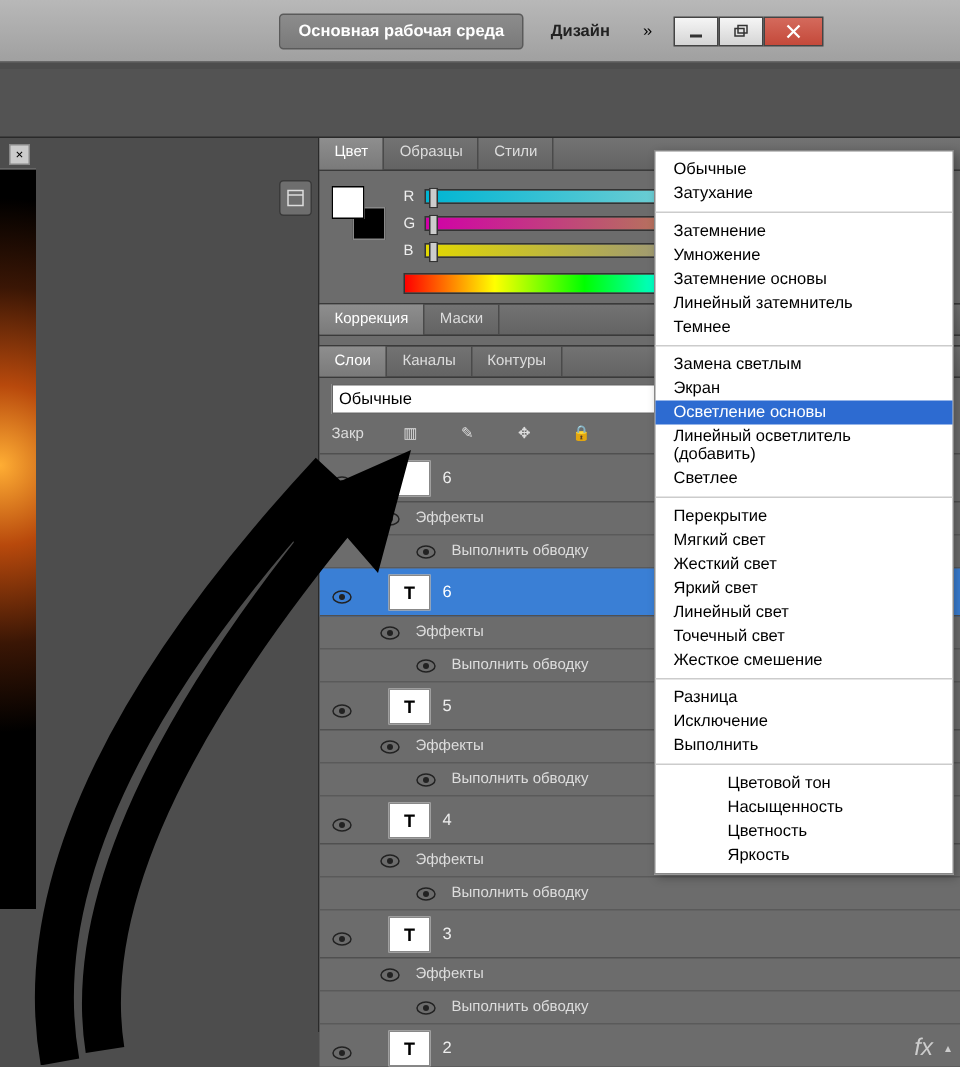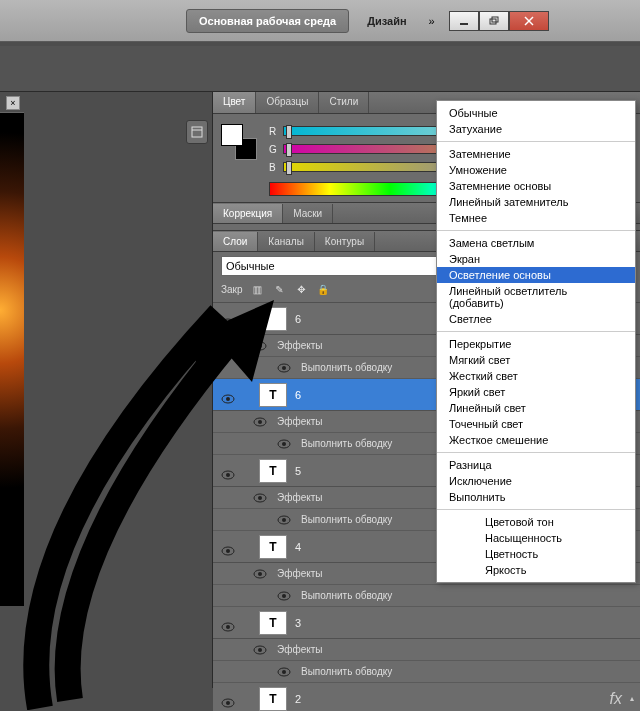--- a/index.html
+++ b/index.html
@@ -37,28 +37,28 @@
 .sliders { margin-left:46px; }
 .srow { display:flex; align-items:center; height:18px; }
 .srow .lab { width:14px; font-size:10px; color:#eee; }
 .srow .bar { flex:1; height:10px; border:1px solid #333; position:relative; cursor:pointer; }
 .srow .bar .thumb { position:absolute; top:-2px; width:6px; height:14px; background:#ccc; border:1px solid #333; }
 .bar.r { background:linear-gradient(to right,#00b5d3,#f1ead4); }
 .bar.g { background:linear-gradient(to right,#d100a8,#94ff00); }
 .bar.b { background:linear-gradient(to right,#e2d800,#4e4eff); }
 .spectrum { margin-top:6px; margin-left:46px; height:14px; border:1px solid #333; background:linear-gradient(to right,red,yellow,lime,cyan,blue,magenta,red); cursor:pointer; }
 
-.tabbar2 { height:22px; background:linear-gradient(#737373,#636363); display:flex; border-top:1px solid #3a3a3a; border-bottom:1px solid #3a3a3a;align-items:center; }
+.tabbar2 { height:22px; background:linear-gradient(#737373,#636363); display:flex; border-top:1px solid #3a3a3a; border-bottom:1px solid #3a3a3a; }
 
 .layers-panel { background:#6c6c6c; }
 .layers-ctrl { display:flex; align-items:center; padding:4px 8px; gap:6px; }
 .blend-select { flex:1; height:20px; background:#fff; border:1px solid #666; font-size:11px; padding:0 4px; display:flex; align-items:center; justify-content:space-between; cursor:pointer; }
 .blend-select .arrow { font-size:8px; }
 .opacity-lab { font-size:10px; color:#ddd; }
-.lock-row { display:flex; align-items:center; padding:2px 8px 6px; gap:8px; border-bottom:1px solid #505050; }
+.lock-row { display:flex; align-items:center; padding:2px 8px 6px; gap:24px; border-bottom:1px solid #505050; }
 .lock-row .lab { font-size:10px; color:#ddd; }
 .lock-icon { width:14px; height:14px; display:flex; align-items:center; justify-content:center; font-size:10px; color:#ddd; cursor:pointer; }
 
 .layers-list { max-height:420px; overflow:hidden; }
 .layer { display:flex; align-items:center; height:32px; border-bottom:1px solid #505050; padding-left:2px; }
 .layer.selected { background:#3a7fd5; }
 .vis { width:26px; display:flex; justify-content:center; }
 .eye { width:14px; height:10px; cursor:pointer; }
 .eye svg { width:14px; height:10px; }
 .thumb-wrap { width:28px; height:24px; border:1px solid #888; background:#fff; display:flex; align-items:center; justify-content:center; margin-right:8px; }

